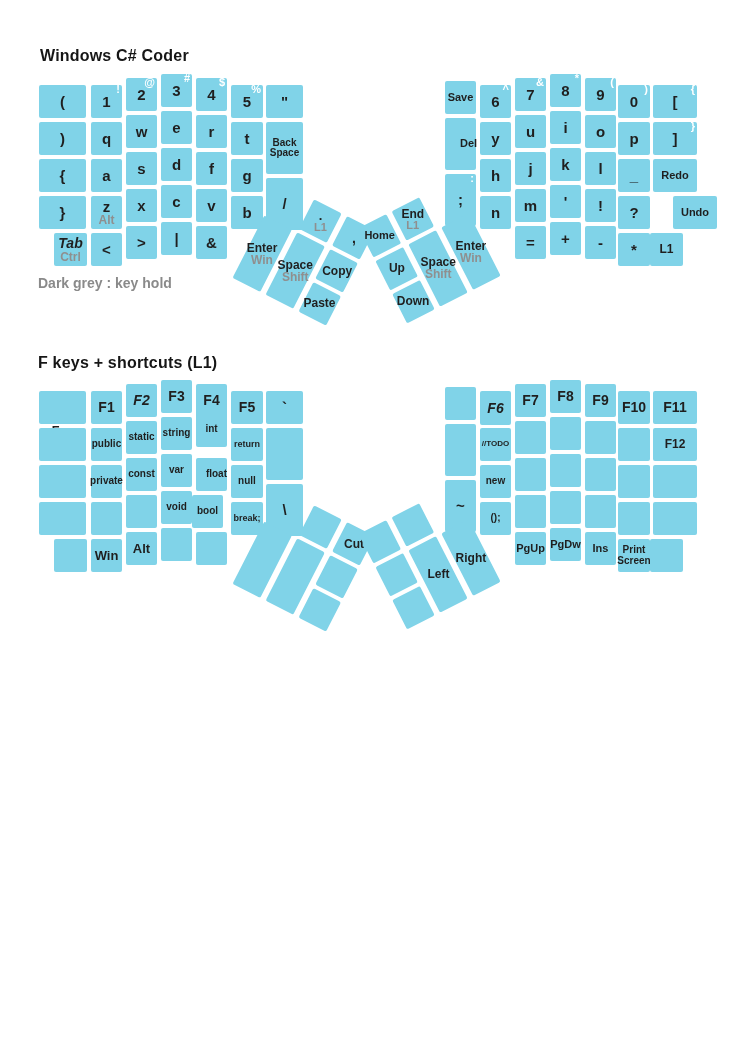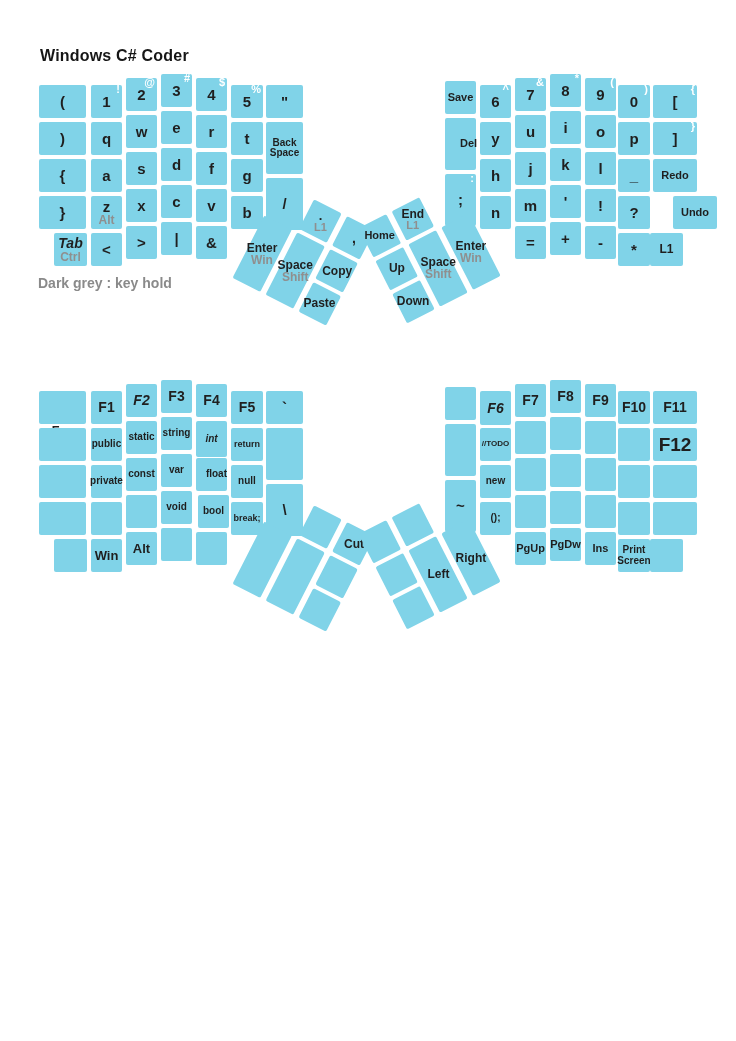--- a/index.html
+++ b/index.html
@@ -16,20 +16,21 @@
   .sup{position:absolute;top:-2px;right:2px;color:#ffffff;font-size:11px;line-height:1.2;}
   .cluster{position:absolute;width:107px;height:107px;transform-origin:50% 50%;}
   .cluster .key{border-radius:2px;}
 </style>
 </head>
 <body>
 
 <div class="page">
   <div class="title" style="left:40px;top:47px;">Windows C# Coder</div>
   <div class="legend" style="left:38px;top:275px;">Dark grey : key hold</div>
+  <div class="title" style="left:38px;top:354px;">F keys + shortcuts (L1)</div>
   <div>
       <div class="key" style="left: 39px; top: 85px; width: 47px; height: 33px;">
         <div class="kin"><span class="main" style="font-size: 15px;">(</span></div>
       </div>
       <div class="key" style="left: 39px; top: 122px; width: 47px; height: 33px;">
         <div class="kin"><span class="main" style="font-size: 15px;">)</span></div>
       </div>
       <div class="key" style="left: 39px; top: 159px; width: 47px; height: 33px;">
         <div class="kin"><span class="main" style="font-size: 15px;">{</span></div>
       </div>
@@ -328,27 +329,27 @@
       </div>
       <div class="key" style="left: 161px; top: 491px; width: 31px; height: 33px;">
         <div class="kin"><span class="main" style="font-size: 10px;">void</span></div>
       </div>
       <div class="key" style="left: 161px; top: 528px; width: 31px; height: 33px;">
         <div class="kin"></div>
       </div>
       <div class="key" style="left: 196px; top: 384px; width: 31px; height: 33px;">
         <div class="kin"><span class="main" style="font-size: 14px;">F4</span></div>
       </div>
-      <div class="key" style="left: 196px; top: 421px; width: 31px; height: 36px; font-style: italic;">
+      <div class="key" style="left: 196px; top: 411px; width: 31px; height: 36px;">
         <div class="kin"><span class="main" style="font-size: 10px;">int</span></div>
       </div>
       <div class="key" style="left: 196px; top: 458px; width: 31px; height: 33px; justify-content: flex-end;">
         <div class="kin"><span class="main" style="font-size: 10px;">float</span></div>
       </div>
-      <div class="key" style="left: 198px; top: 495px; width: 31px; height: 33px;">
+      <div class="key" style="left: 192px; top: 495px; width: 31px; height: 33px;">
         <div class="kin"><span class="main" style="font-size: 10px;">bool</span></div>
       </div>
       <div class="key" style="left: 196px; top: 532px; width: 31px; height: 33px;">
         <div class="kin"></div>
       </div>
       <div class="key" style="left: 231px; top: 391px; width: 32px; height: 33px;">
         <div class="kin"><span class="main" style="font-size: 14px;">F5</span></div>
       </div>
       <div class="key" style="left: 231px; top: 428px; width: 32px; height: 33px;">
         <div class="kin"><span class="main" style="font-size: 9px;">return</span></div>
@@ -447,21 +448,21 @@
         <div class="kin"></div>
       </div>
       <div class="key" style="left: 618px; top: 539px; width: 32px; height: 33px;">
         <div class="kin"><span class="main" style="font-size: 10px;">Print
 Screen</span></div>
       </div>
       <div class="key" style="left: 653px; top: 391px; width: 44px; height: 33px;">
         <div class="kin"><span class="main" style="font-size: 14px;">F11</span></div>
       </div>
       <div class="key" style="left: 653px; top: 428px; width: 44px; height: 33px;">
-        <div class="kin"><span class="main" style="font-size: 19px;">F12</span></div>
+        <div class="kin"><span class="main" style="font-size: 12px;">F12</span></div>
       </div>
       <div class="key" style="left: 653px; top: 465px; width: 44px; height: 33px;">
         <div class="kin"></div>
       </div>
       <div class="key" style="left: 653px; top: 502px; width: 44px; height: 33px;">
         <div class="kin"></div>
       </div>
       <div class="key" style="left: 650px; top: 539px; width: 33px; height: 33px;">
         <div class="kin"></div>
       </div>

